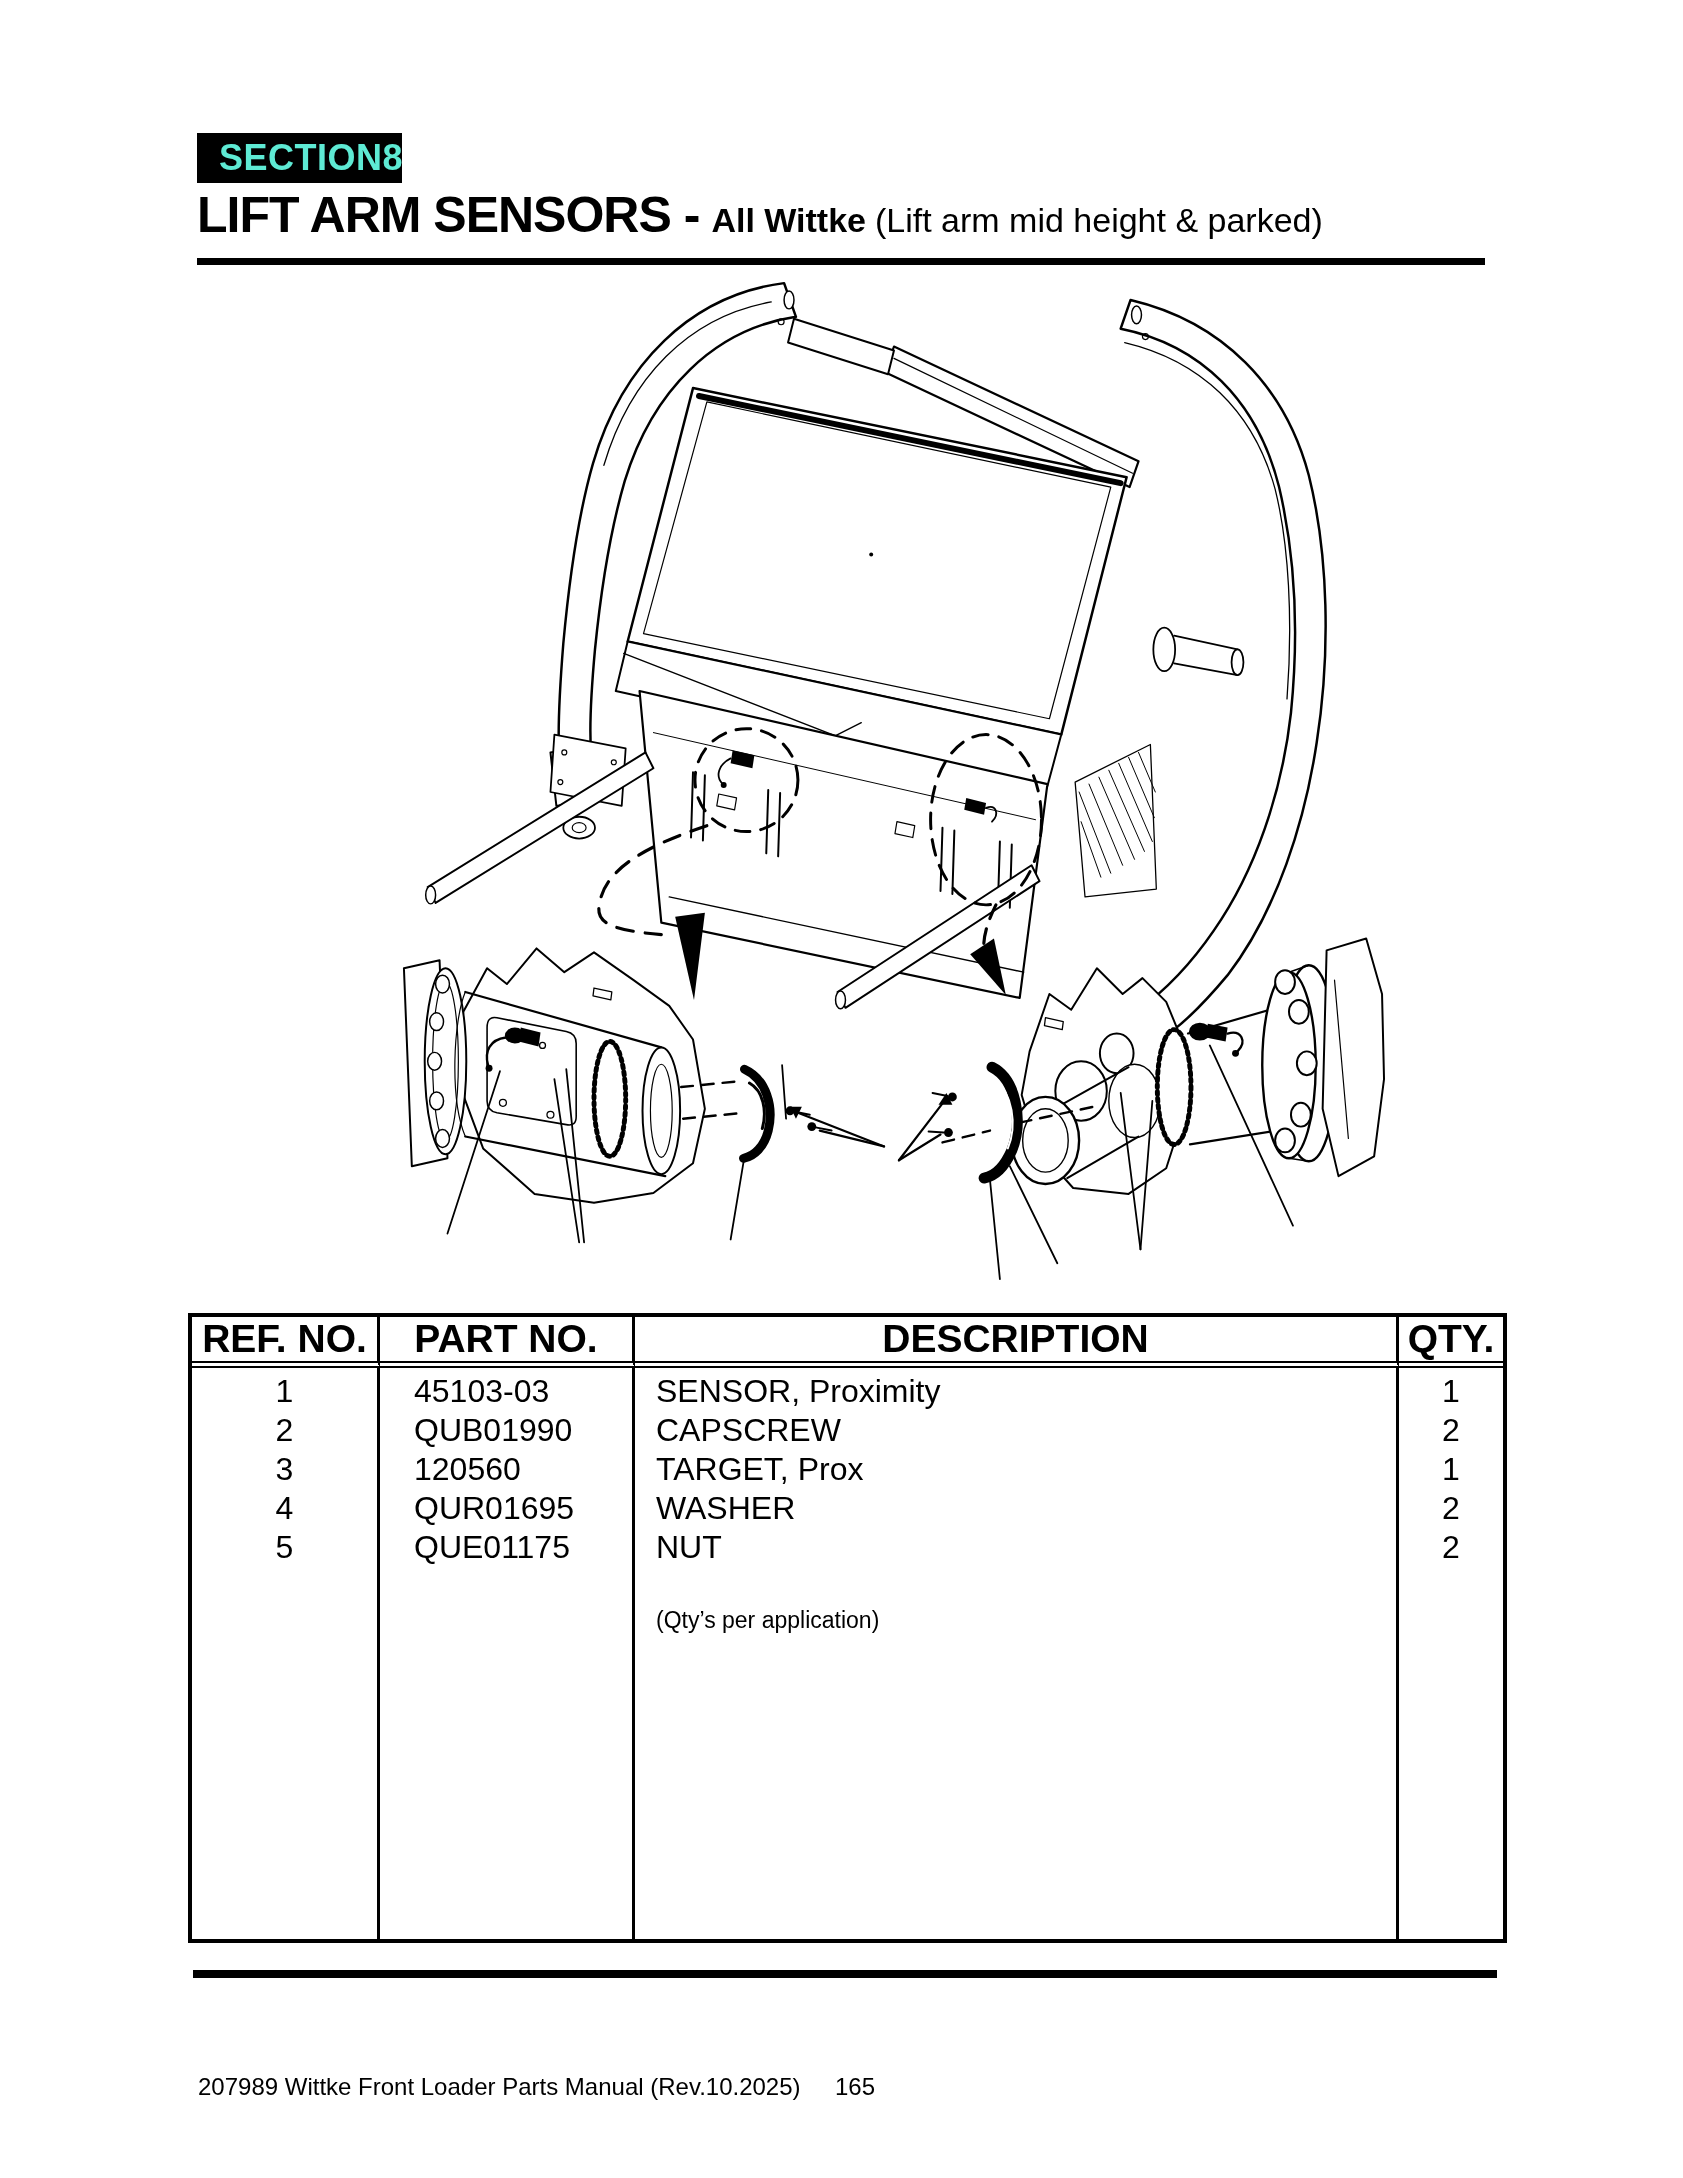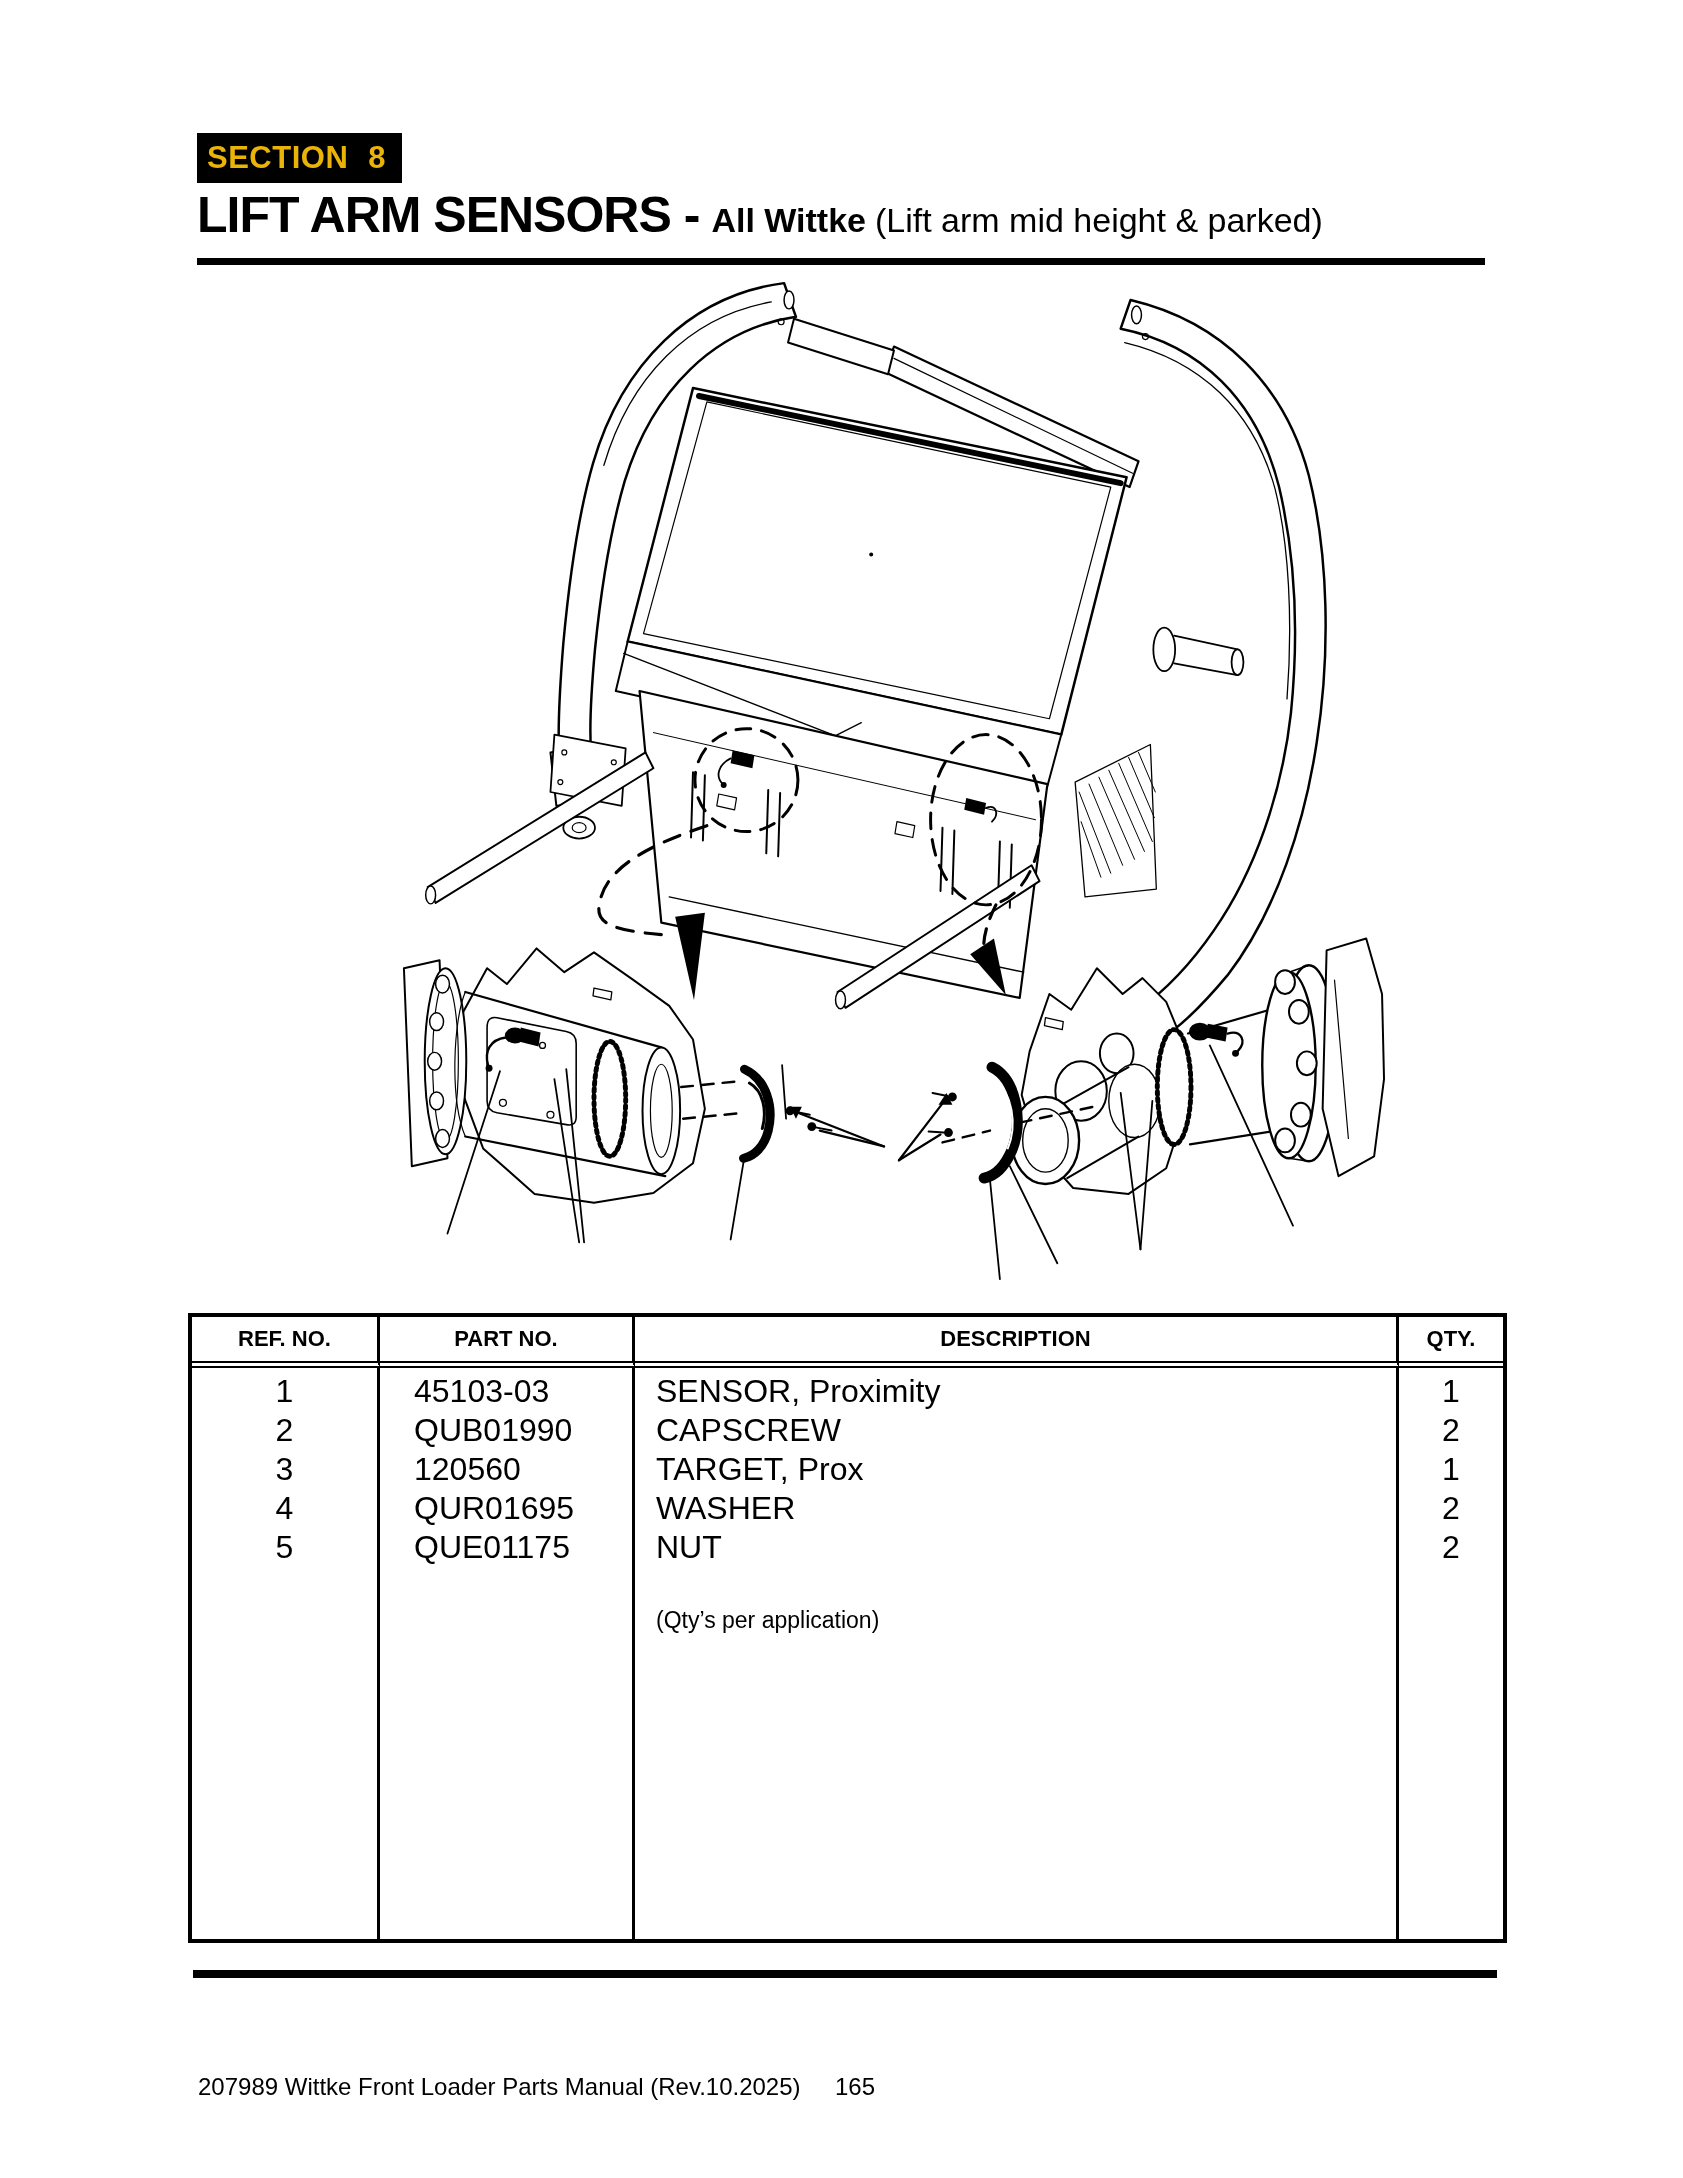--- a/index.html
+++ b/index.html
@@ -2,44 +2,44 @@
 <html><head>
 <meta charset="utf-8">
 <style>
   html,body { margin:0; padding:0; background:#ffffff; }
   .page {
     position:relative; width:1683px; height:2178px; background:#ffffff;
     font-family:"Liberation Sans", sans-serif; color:#000; overflow:hidden;
   }
   .section-badge {
     position:absolute; left:197px; top:133px; width:205px; height:50px;
-    background:#000; color:#eab308; display:flex; align-items:center;
-    justify-content:space-between; padding:0 16px 0 10px; box-sizing:border-box;
-    font-weight:bold; font-size:31px; letter-spacing:0.5px;
+    background:#000; color:#5eead4; display:flex; align-items:center;
+    justify-content:space-between; padding:0 16px 0 22px; box-sizing:border-box;
+    font-weight:bold; font-size:36px; letter-spacing:0.5px;
   }
   .title-row {
     position:absolute; left:197px; top:186px; display:flex;
     align-items:baseline; white-space:nowrap;text-align:right;
   }
   .title-main { font-size:50px; font-weight:bold; letter-spacing:-1px; }
   .title-sub  { font-size:34px; font-weight:bold; margin-left:12px; }
   .title-note { font-size:34px; font-weight:normal; margin-left:9px; }
   .title-rule  { position:absolute; left:197px; top:258px; width:1288px; height:7px; background:#000; }
   .bottom-rule { position:absolute; left:193px; top:1970px; width:1304px; height:8px; background:#000; }
 
   .diagram { position:absolute; left:0; top:0; width:1683px; height:2178px; }
 
   .parts-table {
     position:absolute; left:188px; top:1313px; width:1319px; height:630px;
     border:4px solid #000; box-sizing:border-box;
     display:grid; grid-template-columns:188px 255px 764px 1fr;
     grid-template-rows:51px 1fr;
   }
   .th {
-    font-weight:bold; font-size:22px; display:flex; align-items:center;
+    font-weight:bold; font-size:39px; display:flex; align-items:center;
     justify-content:center; border-bottom:7px double #000; box-sizing:border-box;
   }
   .sep { border-right:3px solid #000; }
   .td { padding-top:4px; font-size:32px; box-sizing:border-box; }
   .td > div { line-height:39px; }
   .col-ref  { text-align:center; }
   .col-part { padding-left:34px; }
   .col-desc { padding-left:21px; }
   .col-qty  { text-align:center; }
   .qty-note { font-size:23px; margin-top:34px; line-height:28px; }

